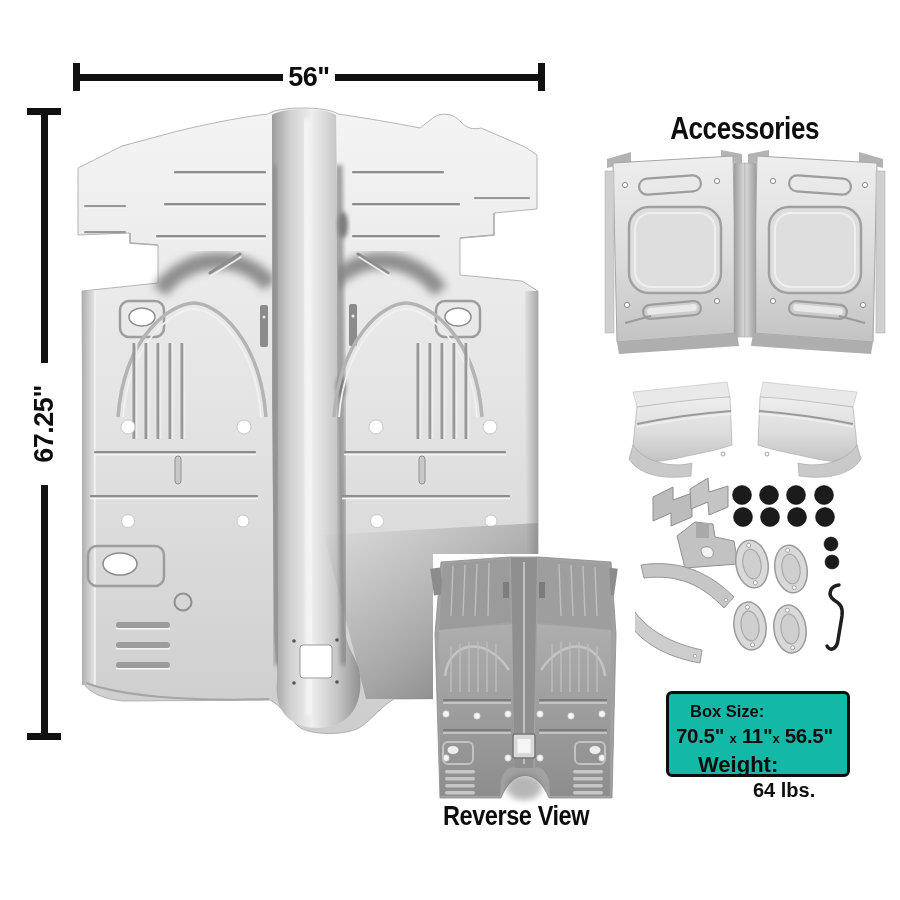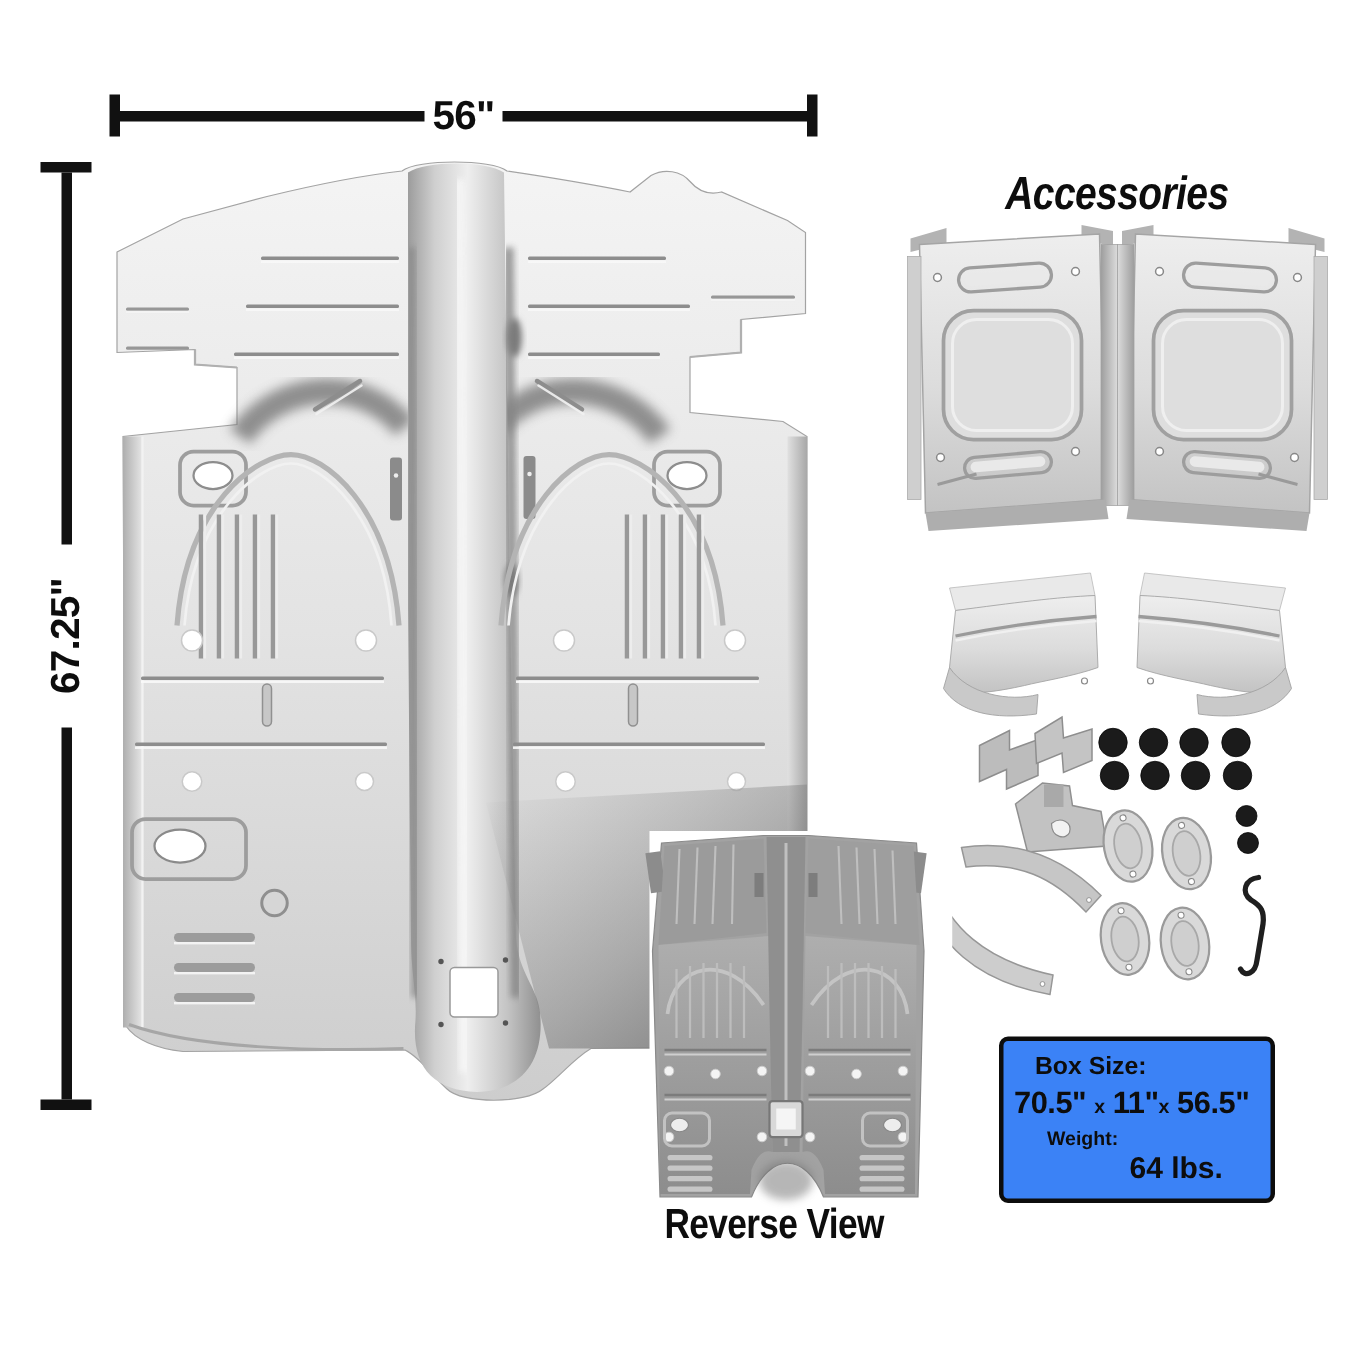--- a/index.html
+++ b/index.html
@@ -25,31 +25,31 @@
   .dim-left .seg.top { top:7px; height:calc(50% - 68px); }
   .dim-left .seg.bot { bottom:7px; height:calc(50% - 68px); }
   .dim-left .lbl { position:absolute; top:50%; left:50%;
                    transform:translate(-50%,-50%) rotate(-90deg);
                    font-size:27px; font-weight:bold; white-space:nowrap; letter-spacing:-.5px; }
 
   
   .heading { position:absolute; text-align:center; font-weight:bold; color:#0d0d0d; }
   .heading .cond { display:inline-block; transform:scaleX(.84); transform-origin:center;
                    letter-spacing:-.5px; white-space:nowrap; }
-  .acc-title { left:592px; top:111px; width:306px; font-size:31px;font-style:italic; }
+  .acc-title { left:592px; top:111px; width:306px; font-size:31px; }
   .rev-title { left:396px; top:800px; width:240px; font-size:28px;text-align:center; }
 
   
-  .info-box { position:absolute; left:666px; top:691px; width:184px; height:111px;
-              border:3px solid #0d0d0d; border-radius:6px; background:#3b82f6;
+  .info-box { position:absolute; left:666px; top:691px; width:184px; height:86px;
+              border:3px solid #0d0d0d; border-radius:6px; background:#14b8a6;
               font-weight:bold; line-height:1.15; }
   .info-box .l1 { margin:8px 0 0 21px; font-size:16.5px; }
   .info-box .l2 { margin:3px 0 0 7px; font-size:20.5px; letter-spacing:-.3px; white-space:nowrap; }
   .info-box .l2 .x-sep { font-size:13px; }
-  .info-box .l3 { margin:4px 0 0 29px; font-size:13px; }
+  .info-box .l3 { margin:4px 0 0 29px; font-size:22px; }
   .info-box .l4 { margin:2px 0 0 84px; font-size:20px; }
 </style>
 </head>
 <body>
 
 <div class="canvas">
 
   <div class="dim-top">
     <span class="cap"></span>
     <span class="seg"></span>

